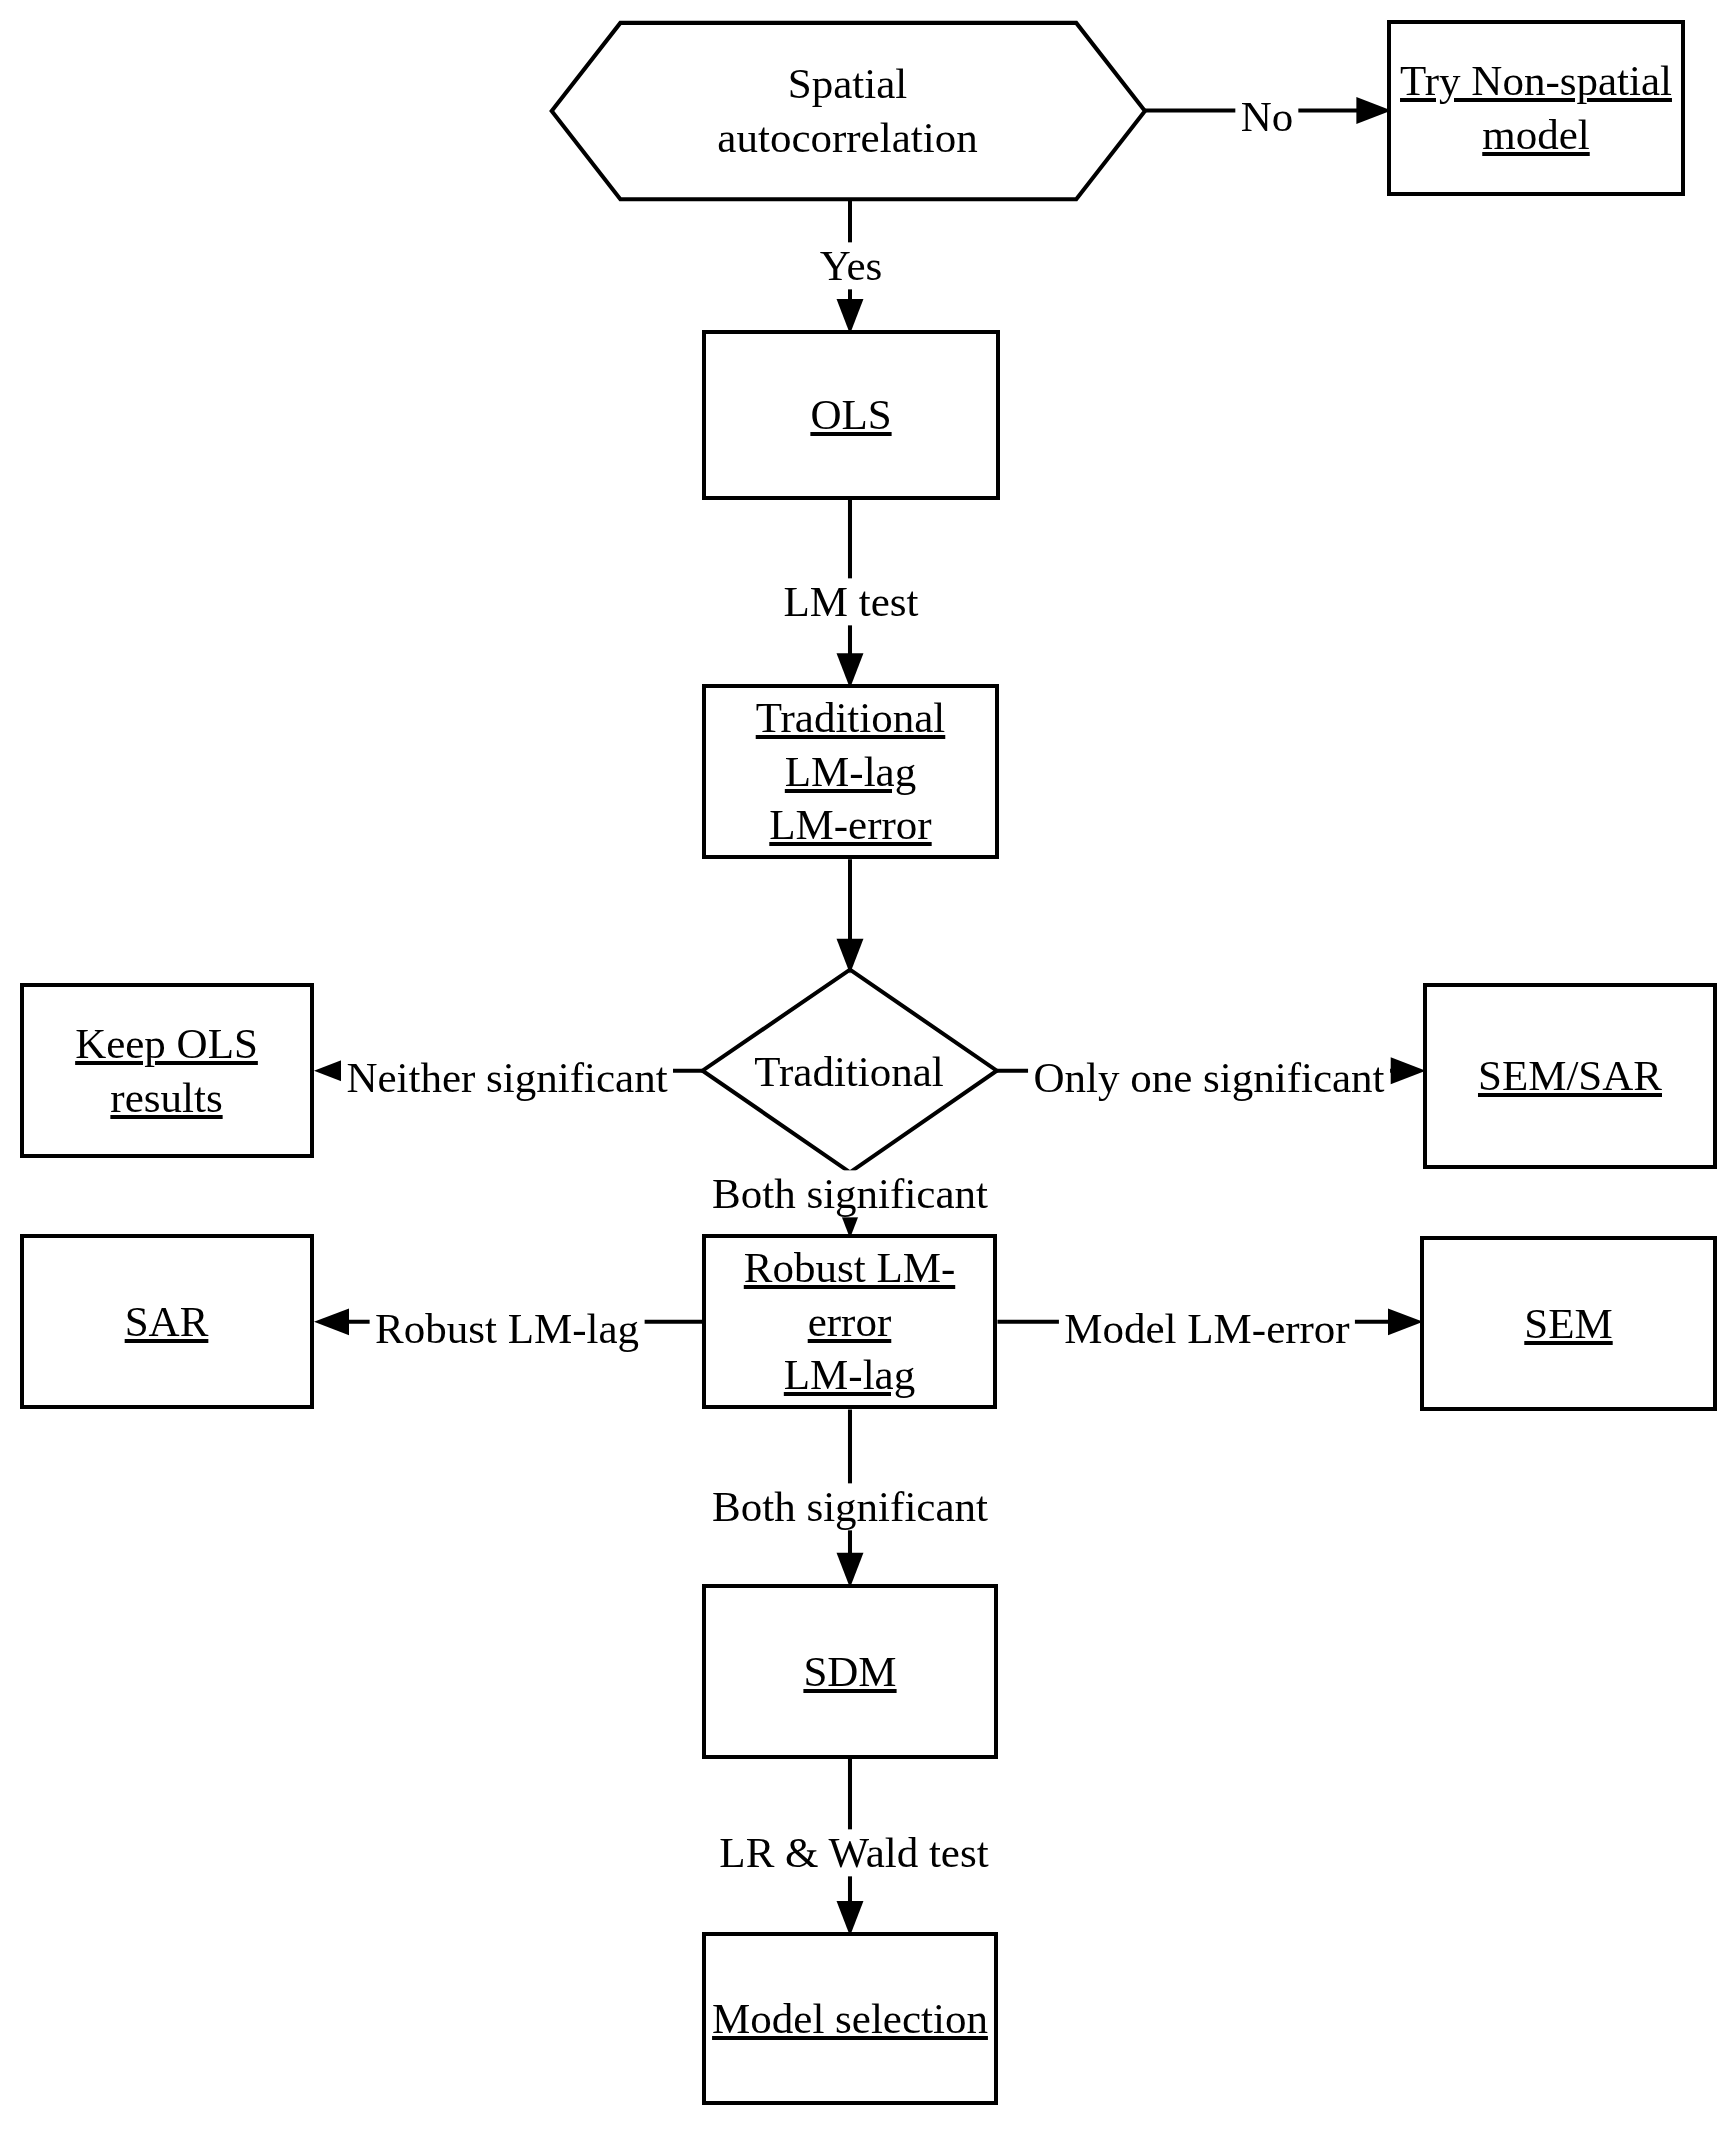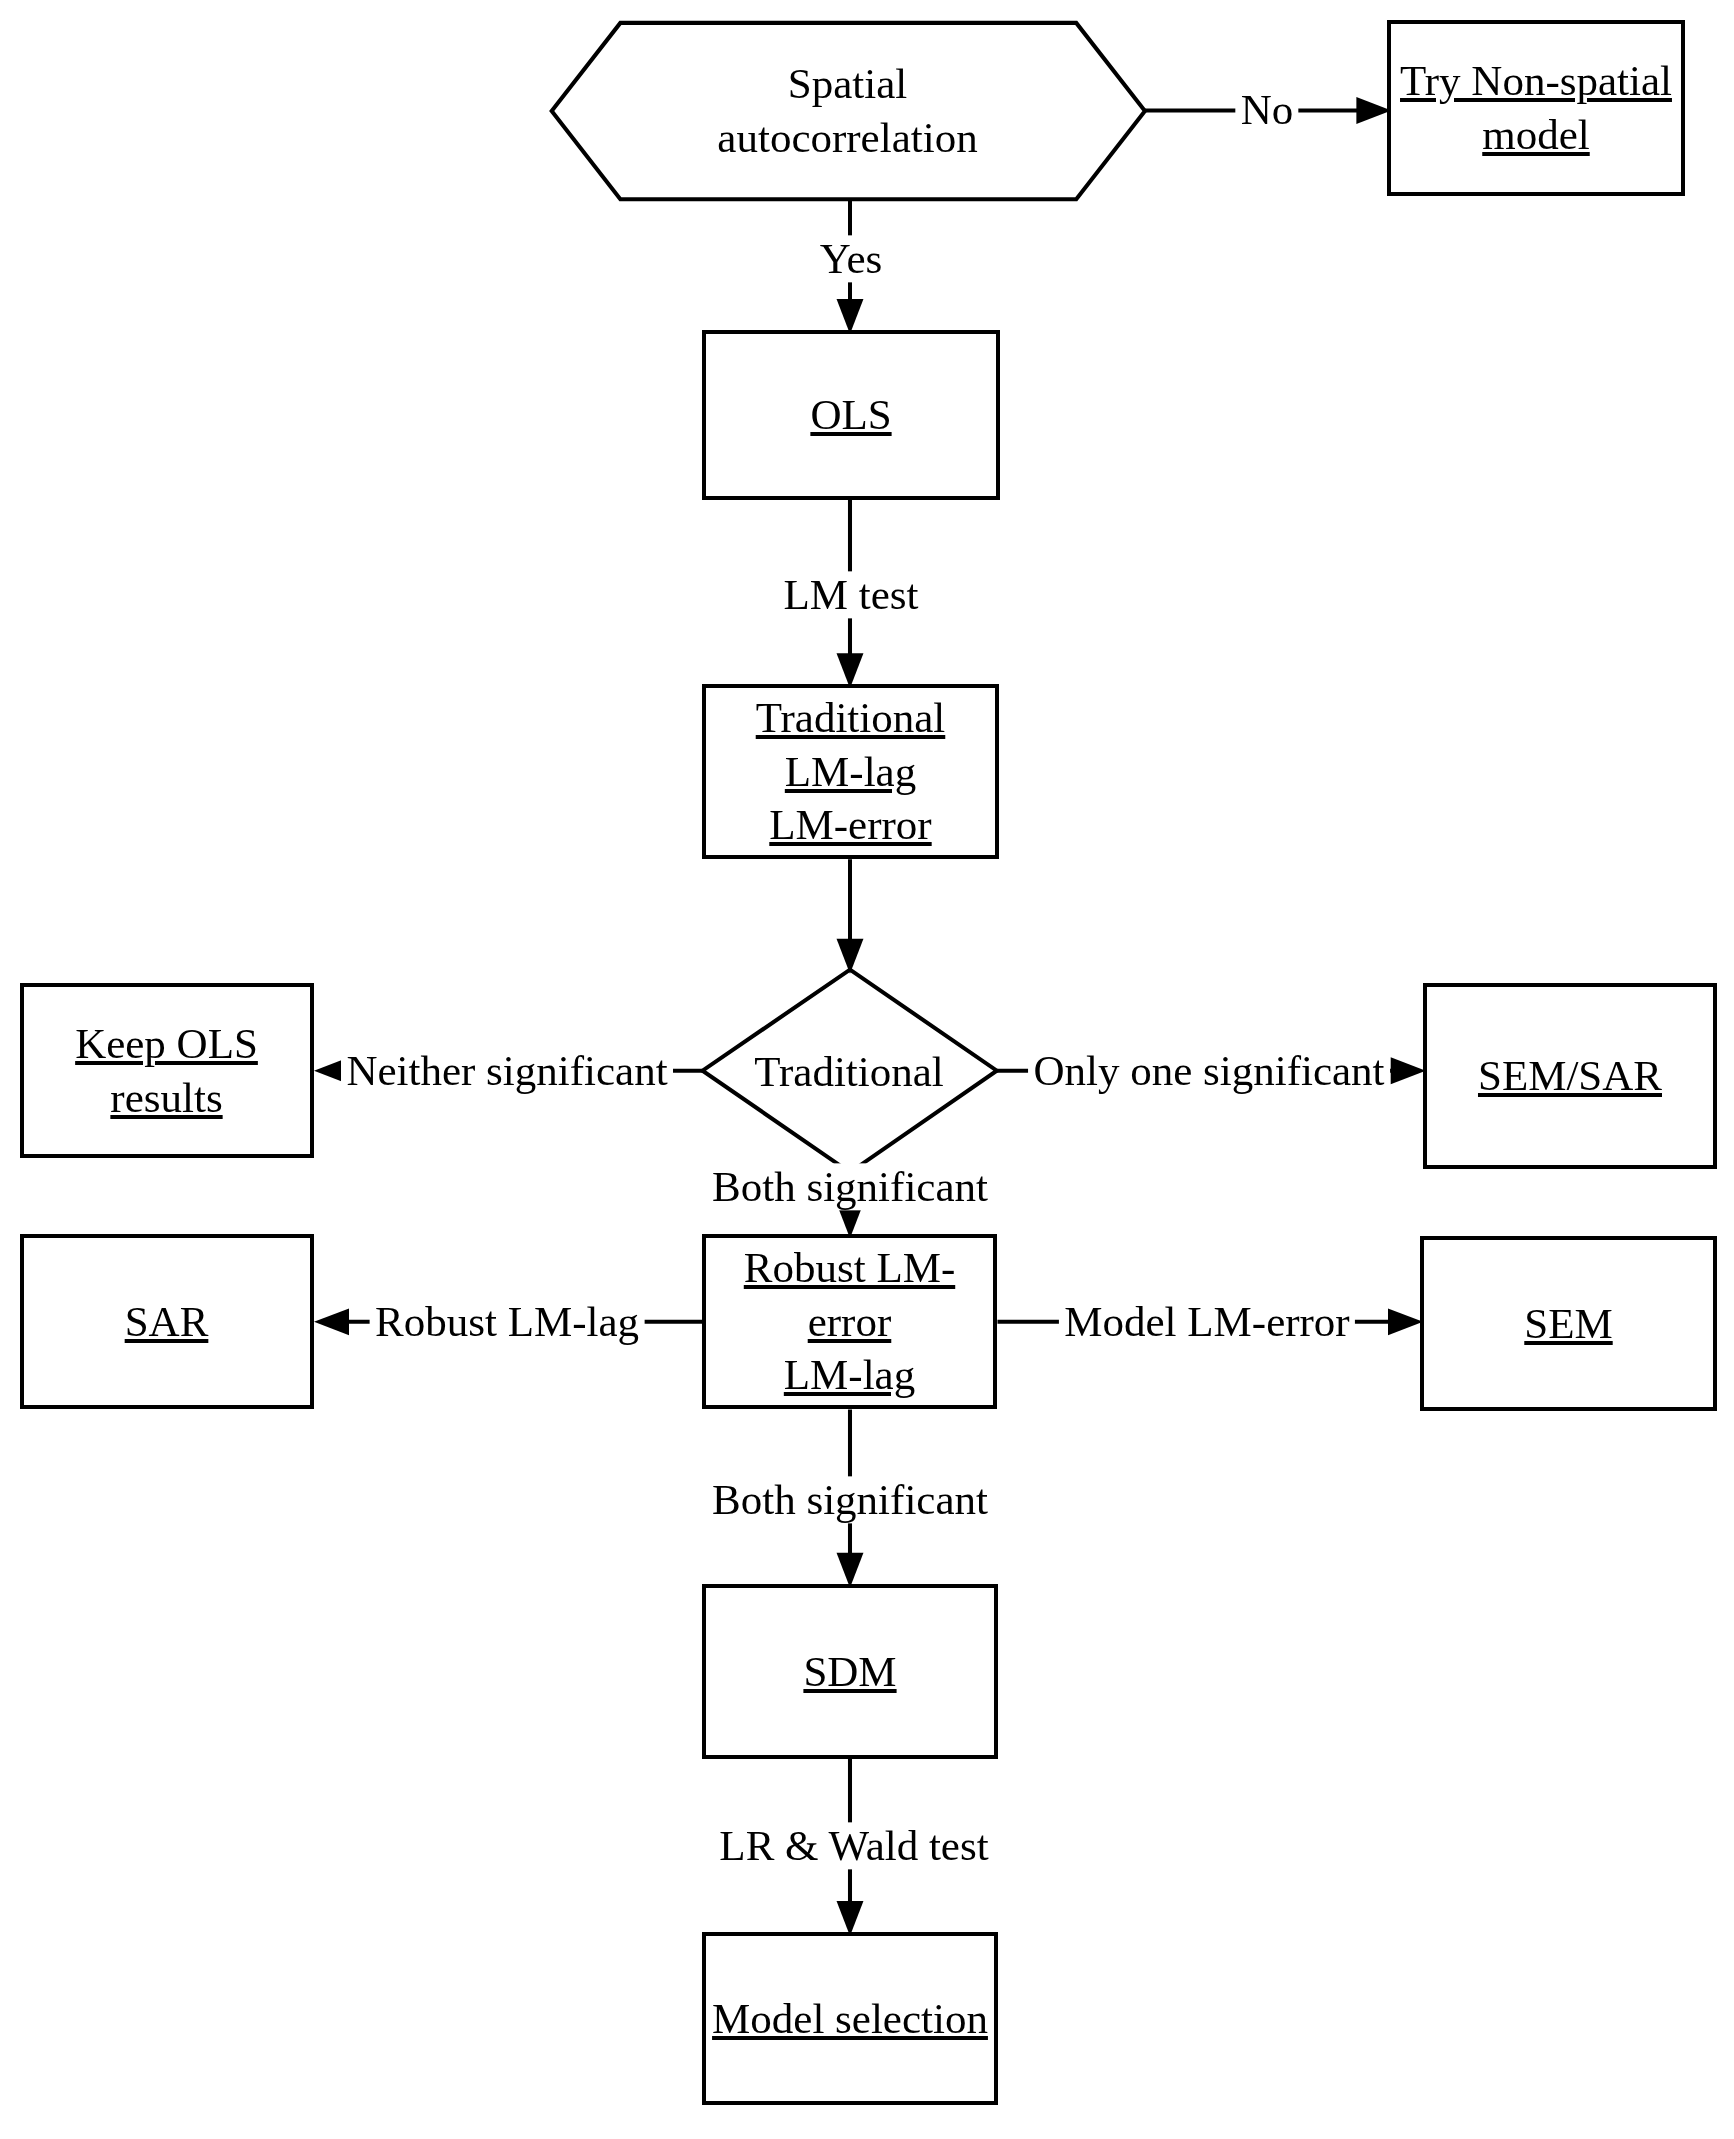--- a/index.html
+++ b/index.html
@@ -42,20 +42,21 @@
     pointer-events: none;
   }
   .edge-label {
     position: absolute;
     transform: translate(-50%, -50%);
     background: #ffffff;
     padding: 0 5.4px;
     font-size: 43px;
     line-height: 1.1;
     white-space: nowrap;
+    margin-top: 7px;
   }
 </style>
 </head>
 <body>
 
 <div class="canvas">
 
   <svg class="layer" width="1735" height="2140" viewBox="0 0 2576 3178">
 
     <line x1="1700" y1="164" x2="2020" y2="164"></line>

